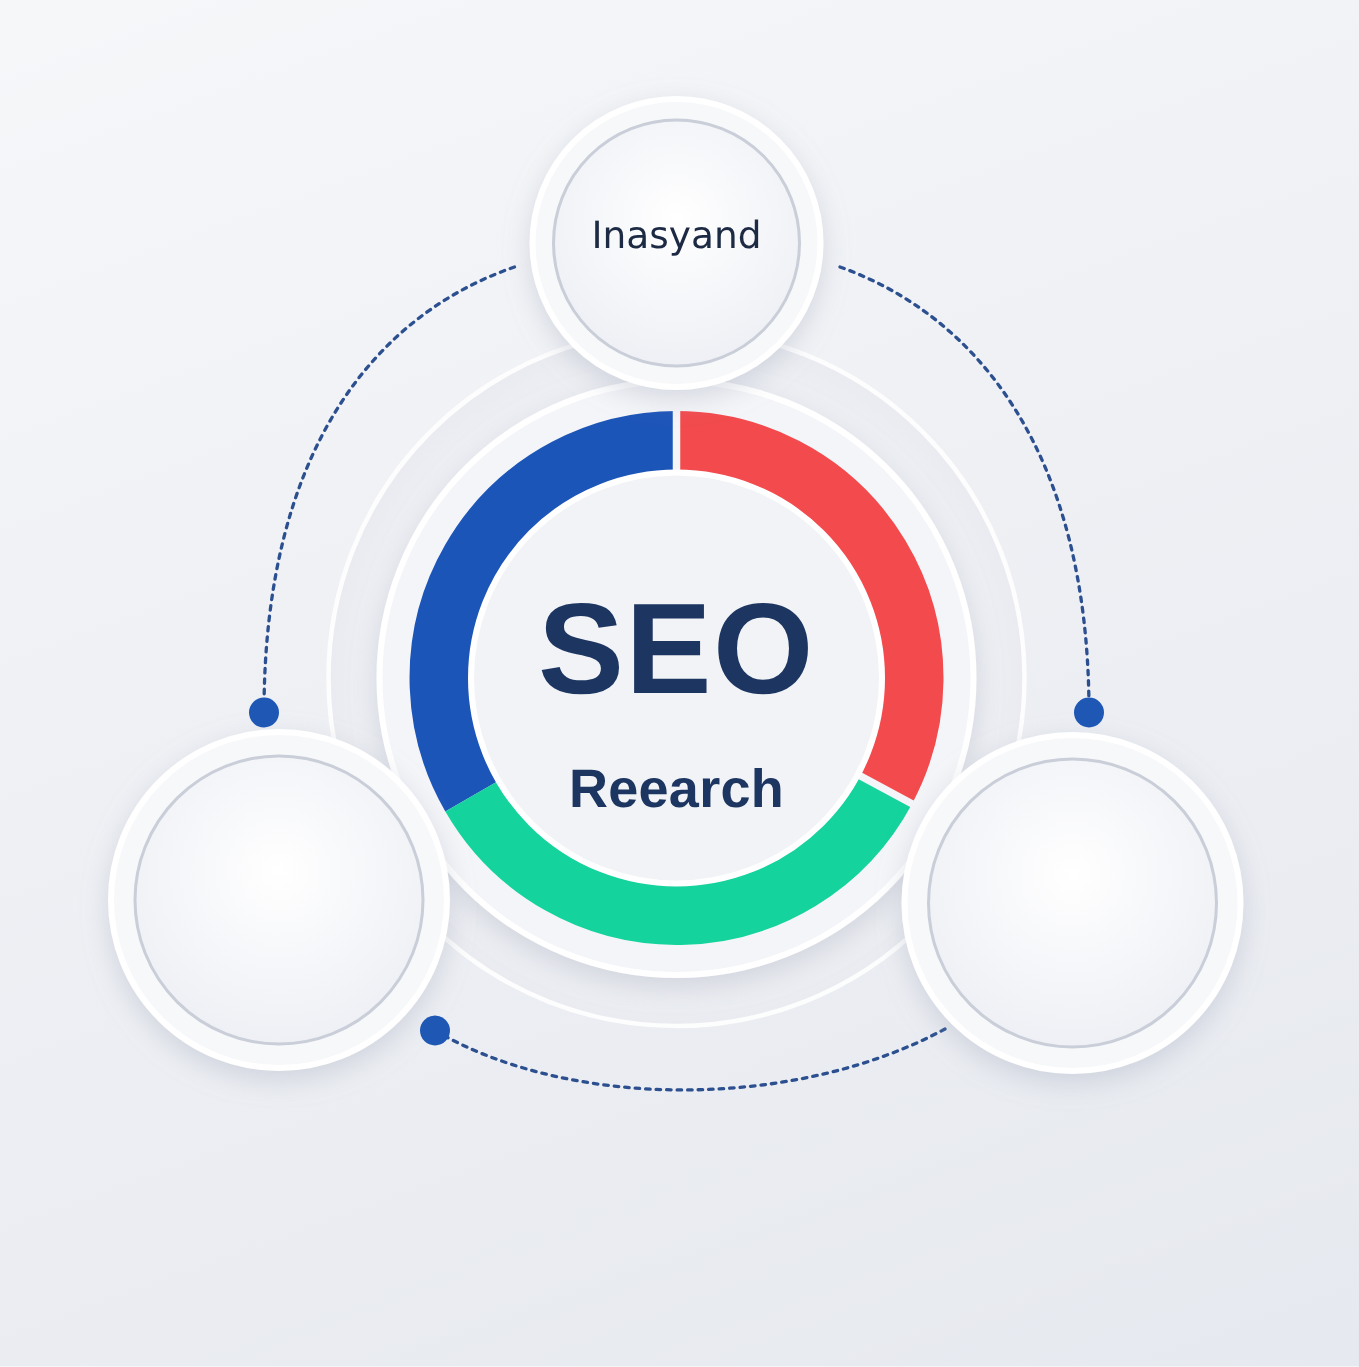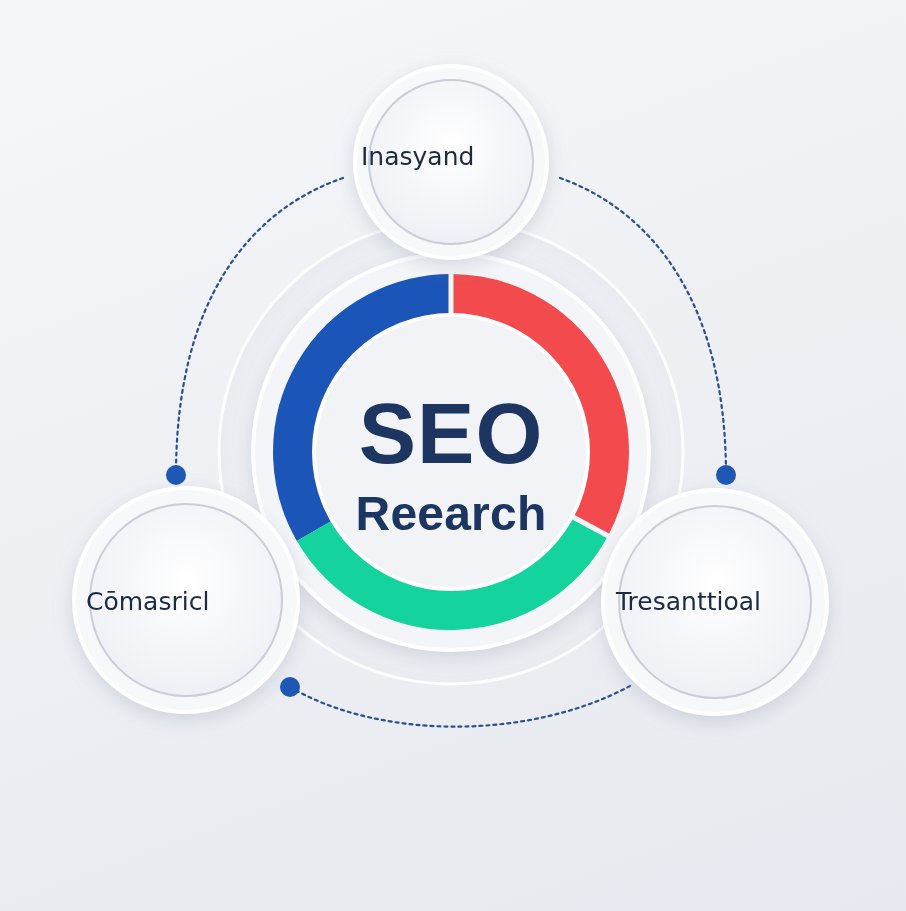--- a/index.html
+++ b/index.html
@@ -10,24 +10,24 @@
       position: relative;
     }
     .stage { position: absolute; left: 0; top: 0; width: 906px; height: 911px; }
     svg.diagram { position: absolute; left: 0; top: 0; }
 
     .center-label {
       position: absolute; left: 311px; width: 280px; text-align: center;
       color: #1c3561; font-weight: 700;
     }
     .center-title { top: 390px; font-size: 86px; letter-spacing: 1px; line-height: 1; }
-    .center-sub { top: 490px; font-size: 48px; line-height: 1; letter-spacing: 0.2px; }
+    .center-sub { top: 508px; font-size: 36px; line-height: 1; letter-spacing: 0.2px; }
 
     .node-label {
-      position: absolute; text-align: left; color: #1d2a44;
+      position: absolute; text-align: center; color: #1d2a44;
       font-family: "DejaVu Sans", sans-serif; font-weight: 400;
       line-height: 1.55;
     }
     .node-top { left: 361px; width: 180px; top: 138px; font-size: 25px; }
     .node-left { left: 86px; width: 200px; top: 583px; font-size: 25px; }
     .node-right { left: 616px; width: 200px; top: 583px; font-size: 25px; }
   </style>
 </head>
 <body>
 
@@ -94,18 +94,16 @@
     </g>
   </svg>
 
   <div class="center-label center-title">SEO</div>
   <div class="center-label center-sub">Reearch</div>
 
   <div class="node-label node-top">
     <div>Inasyand</div>
   </div>
   <div class="node-label node-left">
-    <div>Cōmasricl</div>
   </div>
   <div class="node-label node-right">
-    <div>Tresanttioal</div>
   </div>
 </div>
 
 </body></html>

